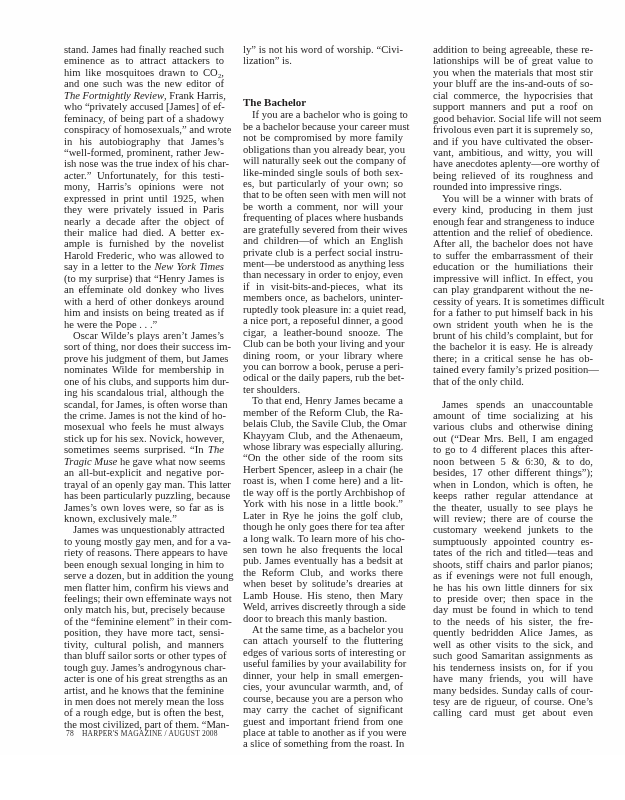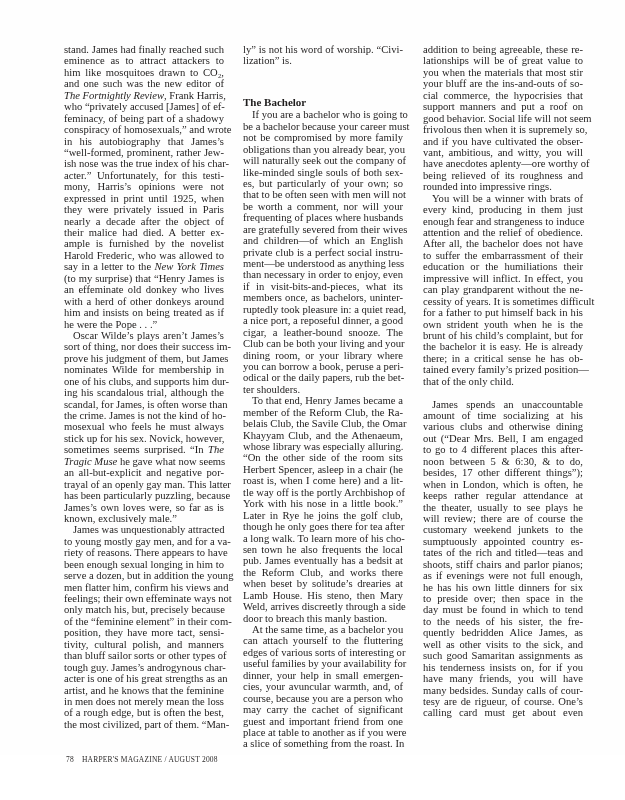--- a/index.html
+++ b/index.html
@@ -4,29 +4,29 @@
 <style>
   html, body { margin: 0; padding: 0; }
   body {
     width: 625px; height: 800px; background: #ffffff; position: relative; overflow: hidden;
     font-family: "Liberation Serif", "DejaVu Serif", serif; color: #1e1c1c;
   }
   .page { position: absolute; left: 0; top: 0; width: 625px; height: 755px; background: #fefefe; }
   .col { position: absolute; top: 44px; font-size: 10.6px; line-height: 11.45px; }
   .col1 { left: 64px; width: 160px; }
   .col2 { left: 243px; width: 160px; }
-  .col3 { left: 423px; width: 160px; }
+  .col3 { left: 433px; width: 160px; }
   .ln { display: block; white-space: nowrap; text-align: justify; text-align-last: justify; height: 11.45px; overflow: visible; }
   .ln.last { text-align-last: left; }
   .ln.indent { padding-left: 9px; }
   .gap { display: block; height: 11.45px; }
   .head { display: block; font-weight: bold; font-size: 11px; height: 13px; line-height: 13px; margin-top: 18px; }
   i { font-style: italic; }
   .footer {
-    position: absolute; left: 66px; top: 755px; font-size: 7.5px; letter-spacing: 0.2px; color: #2a2828;
+    position: absolute; left: 66px; top: 729px; font-size: 7.5px; letter-spacing: 0.2px; color: #2a2828;
   }
   .footer .pg { margin-right: 6px; }
 </style>
 </head>
 <body>
 
 <div class="page">
   <div class="col col1">
       <span class="ln">stand. James had finally reached such</span>
       <span class="ln">eminence as to attract attackers to</span>
@@ -152,21 +152,21 @@
       <span class="ln">a slice of something from the roast. In</span>
     </div>
   <div class="col col3">
       <span class="ln">addition to being agreeable, these re-</span>
       <span class="ln">lationships will be of great value to</span>
       <span class="ln">you when the materials that most stir</span>
       <span class="ln">your bluff are the ins-and-outs of so-</span>
       <span class="ln">cial commerce, the hypocrisies that</span>
       <span class="ln">support manners and put a roof on</span>
       <span class="ln">good behavior. Social life will not seem</span>
-      <span class="ln">frivolous then when it is supremely so,</span>
+      <span class="ln">frivolous even part it is supremely so,</span>
       <span class="ln">and if you have cultivated the obser-</span>
       <span class="ln">vant, ambitious, and witty, you will</span>
       <span class="ln">have anecdotes aplenty—ore worthy of</span>
       <span class="ln">being relieved of its roughness and</span>
       <span class="ln last">rounded into impressive rings.</span>
       <span class="ln indent">You will be a winner with brats of</span>
       <span class="ln">every kind, producing in them just</span>
       <span class="ln">enough fear and strangeness to induce</span>
       <span class="ln">attention and the relief of obedience.</span>
       <span class="ln">After all, the bachelor does not have</span>

